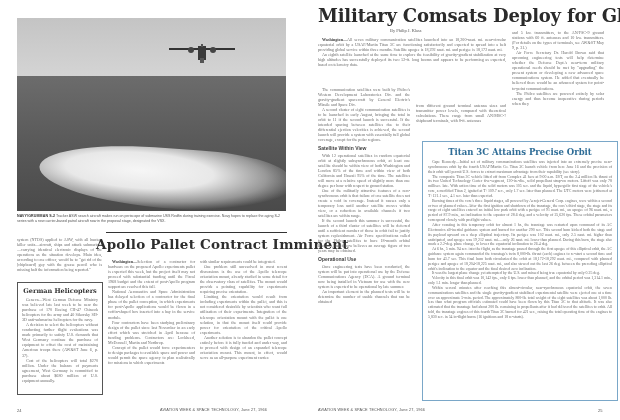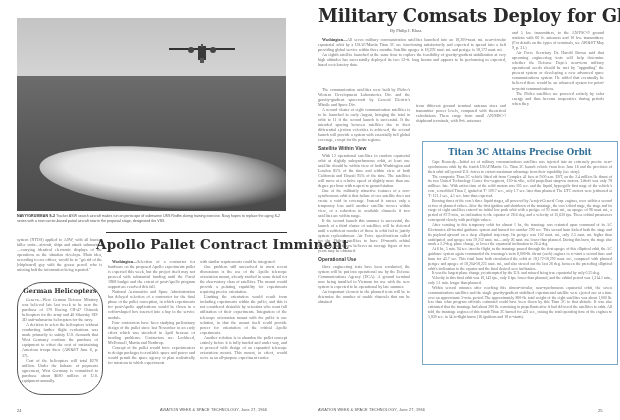--- a/index.html
+++ b/index.html
@@ -16,21 +16,21 @@
   #photo .foam { position: absolute; left: 22px; top: 130px; width: 250px; height: 60px; background: radial-gradient(ellipse at 40% 40%, #f6f6f6 0%, #e8e8e8 35%, rgba(200,200,200,0.6) 60%, rgba(90,90,90,0) 75%); border-radius: 50% 40% 30% 60%; transform: rotate(4deg); }
   #photo .plane { position: absolute; left: 152px; top: 26px; width: 66px; height: 20px; }
   .caption { left: 17px; top: 214px; width: 270px; font-family: "Liberation Sans", sans-serif; font-size: 3.6px; line-height: 5px; color: #555; }
   .caption b { font-weight: bold; letter-spacing: .1px; color: #333; }
   .rule { background: #333; height: 1px; }
   h1.apollo { left: 96px; top: 236px; font-size: 13.5px; font-weight: bold; color: #2e2e2e; letter-spacing: .2px; white-space: nowrap; font-family: "DejaVu Serif", serif; }
   h1.comsat { left: 318px; top: 5px; font-size: 18px; font-weight: bold; color: #2a2a2a; white-space: nowrap; font-family: "DejaVu Serif", serif; letter-spacing: -.2px; }
   .byline { left: 390px; top: 28px; font-size: 4.4px; color: #555; }
   .box { border: 1px solid #555; }
   .box h2 { font-size: 6.5px; font-weight: bold; text-align: center; color: #333; margin: 4px 0 2px; font-family: "DejaVu Serif", serif; }
-  .titanbox { left: 422px; top: 141px; width: 196px; height: 224px; border: 1.2px solid #7aa7c8; padding: 2px 5px; }
+  .titanbox { left: 422px; top: 141px; width: 196px; height: 260px; border: 1.2px solid #7aa7c8; padding: 2px 5px; }
   .titanbox h2 { font-size: 8.5px; font-weight: bold; color: #2f6d97; text-align: center; margin: 3px 0 3px; font-family: "DejaVu Serif", serif; }
   .subhead { font-family: "Liberation Sans", sans-serif; font-weight: bold; font-size: 5px; color: #444; margin: 3px 0 2px; }
   .footer { font-family: "Liberation Sans", sans-serif; font-size: 3.8px; color: #555; letter-spacing: .15px; }
   .pagenum { font-family: "Liberation Sans", sans-serif; font-size: 4px; color: #555; }
 </style>
 </head>
 <body>
 
 <div class="abs" id="photo">
   <div class="sky"></div>
@@ -46,21 +46,21 @@
   </svg>
 </div>
 <div class="abs caption"><b>NAVY/GRUMMAN S-2</b><span> Tracker ASW search aircraft makes run on periscope of submarine USS Redfin during training exercise. Navy hopes to replace the aging S-2 series with a new carrier-based patrol aircraft now in the proposal stage, designated the VSX.</span></div>
 
 <div class="abs rule" style="left:106px; top:232px; width:181px;"></div>
 
 <div class="abs body-text" style="left:17px; top:237px; width:85px;">
   <p style="text-indent:0">system (NTDS) applied to ASW, with all hunter-killer units—aircraft, ships and attack submarines—carrying identical electronic displays of the operations as the situation develops. Main idea, according to one officer, would be to "get rid of the [chipboard] guy with the grease pencil who is missing half the information being reported."</p>
 </div>
 
-<div class="abs box" style="left:17px; top:282px; width:86px; height:113px; padding:0 4px;border-radius:25px;">
+<div class="abs box" style="left:17px; top:282px; width:86px; height:113px; padding:0 4px;">
   <h2>German Helicopters</h2>
   <div class="body-text">
     <p>Geneva—West German Defense Ministry was believed late last week to be near the purchase of 170 Boeing CH-47 Chinook helicopters for the army and 40 Sikorsky SH-3D anti-submarine helicopters for the navy.</p>
     <p>A decision to select the helicopters without conducting further flight evaluations was made primarily to satisfy U.S. demands that West Germany continue the purchase of equipment to offset the cost of maintaining American troops there (AW&amp;ST June 6, p. 37).</p>
     <p>Cost of the helicopters will total $270 million. Under the balance of payments agreement, West Germany is committed to purchase about $680 million of U.S. equipment annually.</p>
   </div>
 </div>
 
 <h1 class="abs apollo">Apollo Pallet Contract Imminent</h1>
 

